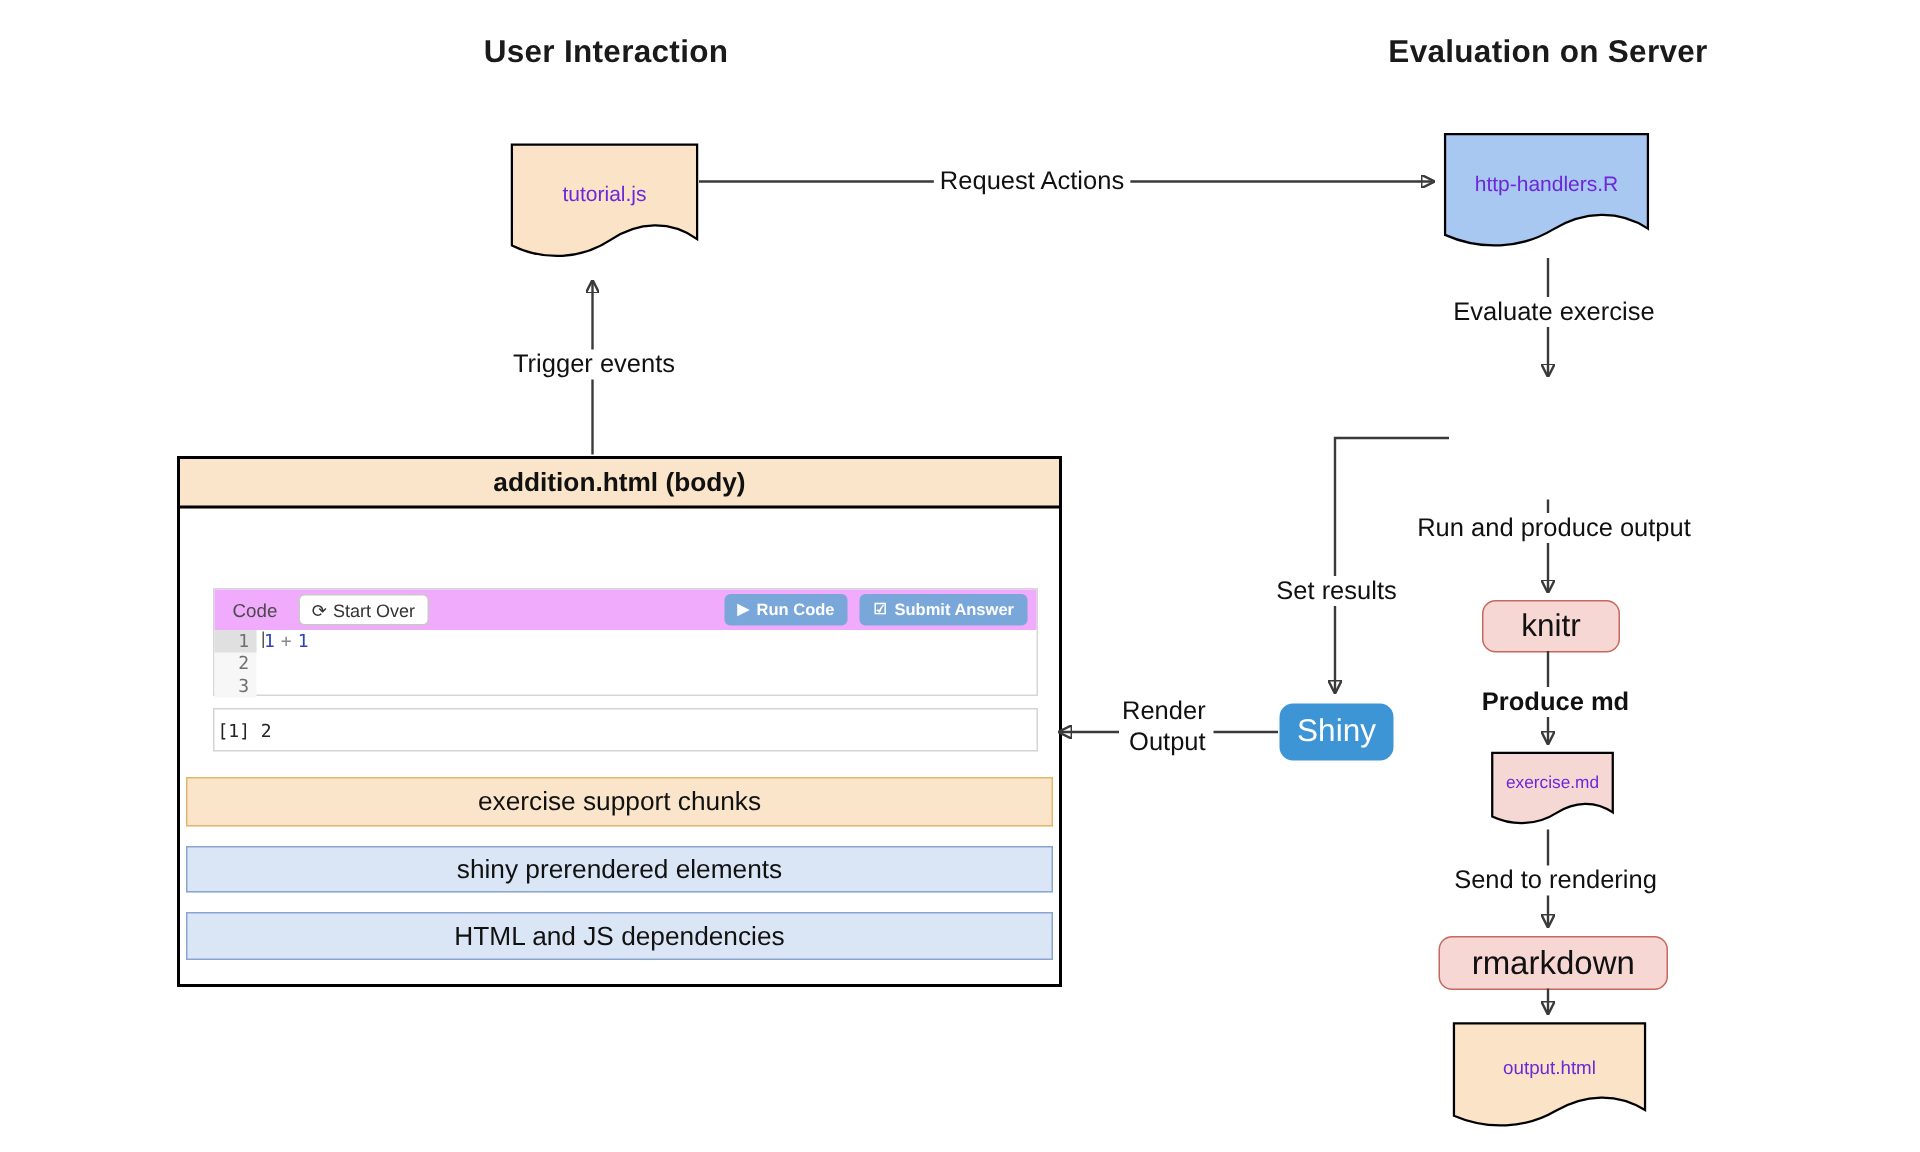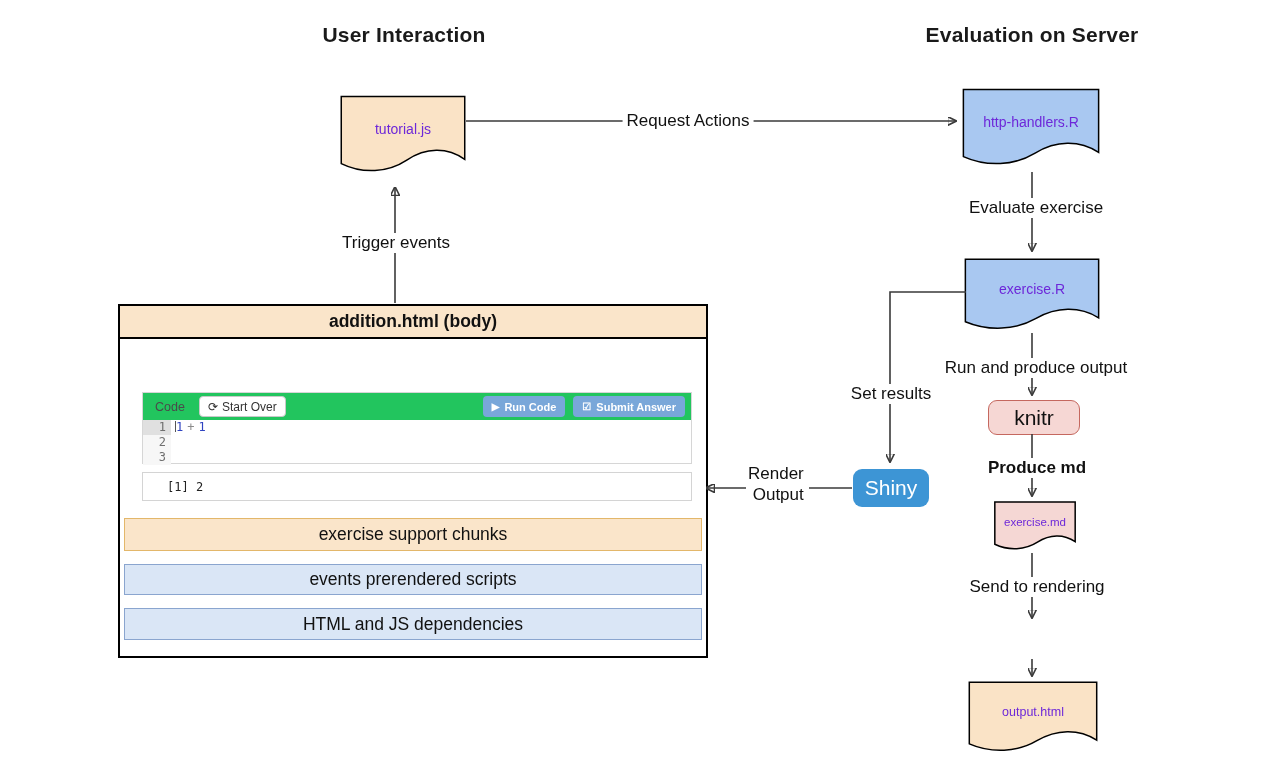--- a/index.html
+++ b/index.html
@@ -44,21 +44,21 @@
                    display:flex;align-items:center;justify-content:center;
                    font-size:17.5px;font-weight:700;}
   .band{position:absolute;left:4px;right:4px;box-sizing:border-box;display:flex;align-items:center;
         justify-content:center;font-size:17.5px;}
   .band.tan{background:var(--row-tan-bg,#fae5ca);border:1.5px solid var(--row-tan-border,#e3b76a);}
   .band.blue{background:var(--row-blue-bg,#dae6f6);border:1.5px solid var(--row-blue-border,#8aa5cf);}
 
   
   #code-editor{position:absolute;left:22px;width:550px;top:86px;height:72px;
                border:1px solid #d6d6d6;box-sizing:border-box;background:#fff;}
-  #editor-toolbar{height:27px;background:#22c55e;display:flex;align-items:center;
+  #editor-toolbar{height:27px;background:#f0abfc;display:flex;align-items:center;
                   padding:0 6px;gap:8px;box-sizing:border-box;}
   #code-title{font-size:12.5px;color:#4a4a4a;margin:0 6px;}
   .btn-ghost{display:inline-flex;align-items:center;gap:4px;background:#fff;border:1px solid #c9c9c9;
              border-radius:4px;font-size:12px;color:#333;height:21px;padding:0 8px;
              font-family:"Liberation Sans",sans-serif;}
   .btn-blue{display:inline-flex;align-items:center;gap:5px;background:var(--btn-blue,#79a7d9);
             border:none;border-radius:4px;font-size:11px;font-weight:700;color:#fff;height:21px;
             padding:0 9px;font-family:"Liberation Sans",sans-serif;}
   .btn-blue .btn-icon{font-size:10px;line-height:1;}
   .toolbar-spacer{flex:1;}
@@ -67,21 +67,21 @@
   #gutter .ln{height:15px;line-height:15px;padding-right:5px;}
   #gutter .ln.active{background:#e0e0e0;}
   #code-lines{flex:1;}
   .code-line{height:15px;line-height:15px;padding-left:4px;}
   .tok-num{color:#2f43c1;}
   .tok-op{color:#8a8a8a;margin:0 4px;}
   .cursor{display:inline-block;width:1px;height:11px;background:#555;vertical-align:-1px;}
 
   #output-box{position:absolute;left:22px;width:550px;top:166px;height:29px;background:#fff;
               border:1px solid #d4d4d4;box-sizing:border-box;display:flex;align-items:center;
-              font-family:"DejaVu Sans Mono",monospace;font-size:12px;color:#222;padding-left:24px;}
+              font-family:"DejaVu Sans Mono",monospace;font-size:12px;color:#222;padding-left:2px;}
 </style>
 </head>
 <body>
 
 <div id="canvas">
 
   <div class="section-title" style="left:404px;top:23px;">User Interaction</div>
   <div class="section-title" style="left:1032px;top:23px;">Evaluation on Server</div>
 
   <svg id="edges" width="1280" height="768" viewBox="0 0 1280 768">
@@ -96,21 +96,21 @@
     <path d="M1032,434 L1032,495" marker-end="url(#ah)"></path>
     <path d="M1032,553 L1032,617" marker-end="url(#ah)"></path>
     <path d="M1032,659 L1032,675" marker-end="url(#ah)"></path>
     <path d="M966,292 L890,292 L890,461" marker-end="url(#ah)"></path>
     <path d="M852,488 L707,488" marker-end="url(#ah)"></path>
     <path d="M395,303 L395,188" marker-end="url(#ah)"></path>
   </svg>
 
   <div class="edge-label" style="left:688px;top:121px;">Request Actions</div>
   <div class="edge-label" style="left:1036px;top:208px;">Evaluate exercise</div>
-  <div class="edge-label" style="left:1036px;top:368px;">Run and produce output</div>
+  <div class="edge-label" style="left:1036px;top:352px;">Run and produce output</div>
   <div class="edge-label" style="left:1037px;top:468px;font-weight:bold;">Produce md</div>
   <div class="edge-label" style="left:1037px;top:587px;">Send to rendering</div>
   <div class="edge-label" style="left:891px;top:394px;">Set results</div>
   <div class="edge-label two-line" style="left:746px;top:463px;">
     <div>Render</div>
     <div>Output</div>
   </div>
   <div class="edge-label" style="left:396px;top:243px;">Trigger events</div>
 
   <div class="doc tan" style="left:340px;top:95px;width:126px;height:84px;">
@@ -120,42 +120,37 @@
     <span class="doc-label">tutorial.js</span>
   </div>
 
   <div class="doc blue" style="left:962px;top:88px;width:138px;height:84px;">
     <svg viewBox="0 0 100 60" preserveAspectRatio="none">
       <path d="M1,1 L99,1 L99,46 C85,37 68,37.5 53,46.5 C38,55.5 18,56.5 1,49 Z"></path>
     </svg>
     <span class="doc-label">http-handlers.R</span>
   </div>
 
-  <div class="doc blue" style="left:964px;top:258px;width:136px;height:78px;">
-    <svg viewBox="0 0 100 60" preserveAspectRatio="none">
-      <path d="M1,1 L99,1 L99,46 C85,37 68,37.5 53,46.5 C38,55.5 18,56.5 1,49 Z"></path>
-    </svg>
-    <span class="doc-label">exercise.R</span>
-  </div>
 
   <div class="doc pink small" style="left:994px;top:501px;width:82px;height:53px;">
     <svg viewBox="0 0 100 60" preserveAspectRatio="none">
       <path d="M1,1 L99,1 L99,46 C85,37 68,37.5 53,46.5 C38,55.5 18,56.5 1,49 Z"></path>
     </svg>
     <span class="doc-label">exercise.md</span>
   </div>
 
   <div class="doc tan small" style="left:968px;top:681px;width:130px;height:77px;">
     <svg viewBox="0 0 100 60" preserveAspectRatio="none">
       <path d="M1,1 L99,1 L99,46 C85,37 68,37.5 53,46.5 C38,55.5 18,56.5 1,49 Z"></path>
     </svg>
     <span class="doc-label" style="font-size:12.5px;">output.html</span>
   </div>
 
   <div class="pill" style="left:988px;top:400px;width:90px;height:33px;font-size:21px;">knitr</div>
+  <div class="pill" style="left:959px;top:624px;width:151px;height:34px;font-size:22px;">rmarkdown</div>
   <div class="pill shiny" style="left:853px;top:469px;width:76px;height:38px;font-size:21px;">Shiny</div>
 
   <div id="addition-box">
     <div id="addition-header">addition.html (body)</div>
 
 
     <div id="code-editor">
       <div id="editor-toolbar">
         <span id="code-title">Code</span>
         <button class="btn-ghost">
@@ -184,17 +179,17 @@
           <div class="code-line"></div>
         </div>
       </div>
     </div>
 
     <div id="output-box">
       <span>[1] 2</span>
     </div>
 
     <div class="band tan" style="top:212px;height:33px;">exercise support chunks</div>
-    <div class="band blue" style="top:258px;height:31px;">events prerendered scripts</div>
+    <div class="band blue" style="top:258px;height:31px;">shiny prerendered elements</div>
     <div class="band blue" style="top:302px;height:32px;">HTML and JS dependencies</div>
   </div>
 
 </div>
 
 </body></html>

